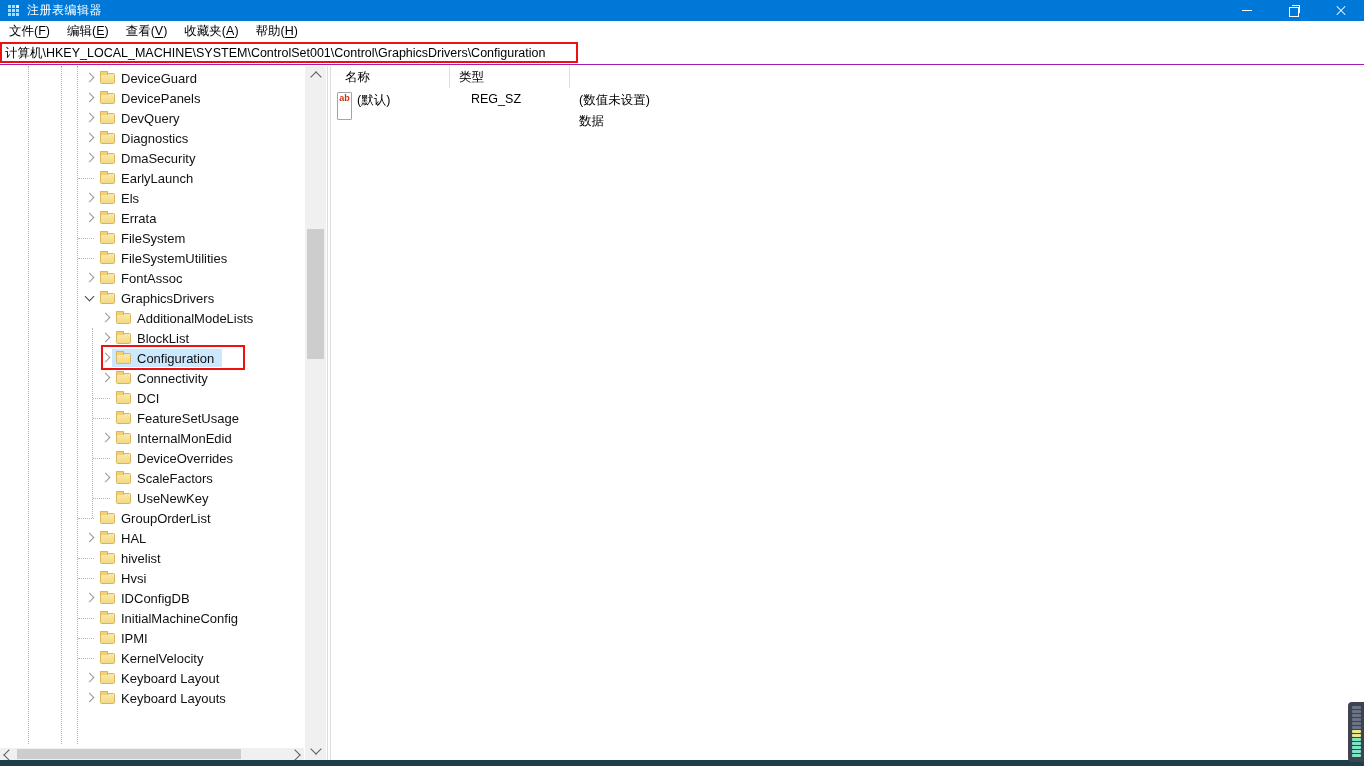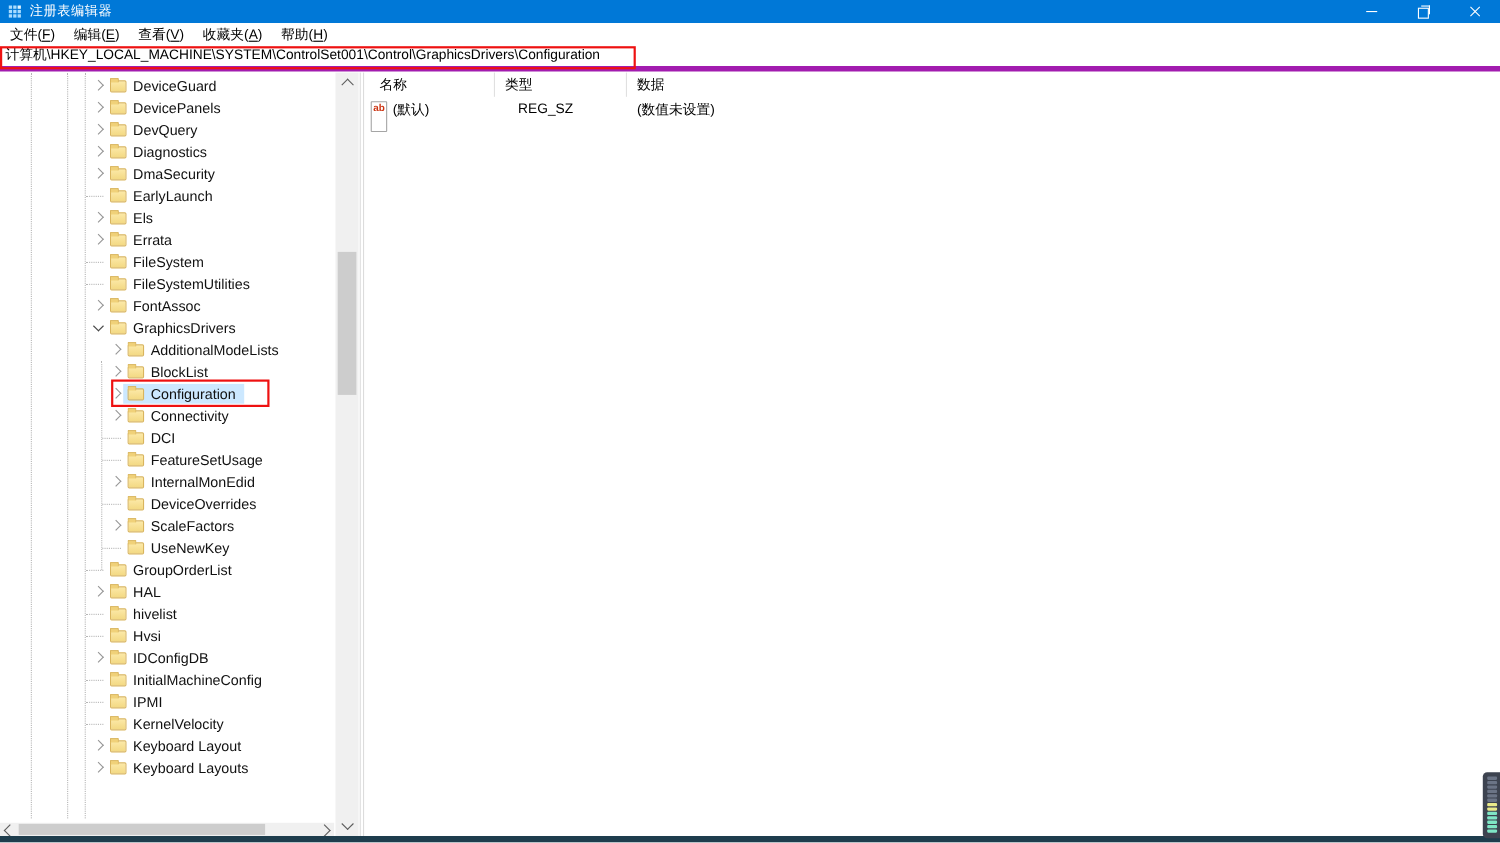--- a/index.html
+++ b/index.html
@@ -21,21 +21,21 @@
   .close-glyph::before, .close-glyph::after { content:""; position:absolute; left:0; top:5.5px; width:12px; height:1px; background:#fff; }
   .close-glyph::before { transform:rotate(45deg); }
   .close-glyph::after  { transform:rotate(-45deg); }
 
   
   .menubar { position:absolute; top:21px; left:0; width:100%; height:21px; background:#fff; display:flex; align-items:center; padding-left:9px; box-sizing:border-box; }
   .menu-item { font-size:12.5px; color:#000; margin-right:17px; white-space:nowrap; }
   .menu-key { text-decoration:underline; text-underline-offset:2px; }
 
   
-  .addressbar { position:absolute; top:42px; left:0; width:100%; height:23px; background:#fff; border-bottom:5px solid #a21caf; box-sizing:border-box; display:flex; align-items:flex-start; }
+  .addressbar { position:absolute; top:42px; left:0; width:100%; height:23px; background:#fff; border-bottom:1px solid #a21caf; box-sizing:border-box; display:flex; align-items:center; }
   .address-text { font-size:12.5px; color:#000; padding-left:5px; white-space:nowrap; }
   .address-annotation { position:absolute; left:0; top:0; width:578px; height:21px; border:2px solid #ee1111; box-sizing:border-box; pointer-events:none; }
 
   
   .main { position:absolute; top:66px; left:0; width:1364px; height:694px; background:#fff; }
 
   .tree-panel { position:absolute; left:0; top:0; width:304px; height:694px; background:#fff; overflow:hidden; }
   .tree-rows { position:absolute; left:0; top:2px; width:100%; height:680px; }
   .guide-v { position:absolute; top:0; height:678px; border-left:1px dotted #b5b5b5; }
   .gv1 { left:28px; } .gv2 { left:61px; } .gv3 { left:77px; }
@@ -72,21 +72,21 @@
   .hs-right { right:5px; top:3px; transform:rotate(-45deg); }
 
   .panel-sep { position:absolute; left:327px; top:0; width:4px; height:694px; background:#fff; border-left:1px solid #dcdcdc; border-right:1px solid #dcdcdc; box-sizing:border-box; }
 
   
   .list-panel { position:absolute; left:332px; top:0; width:1032px; height:694px; background:#fff; }
   .list-header { position:absolute; left:0; top:0; width:100%; height:22px; }
   .col-h { position:absolute; top:0; height:22px; line-height:23px; font-size:12.5px; color:#000; box-sizing:border-box; border-right:1px solid #e0e0e0; background:#fff; }
   .col0 { left:0;     width:118px; padding-left:13px; }
   .col1 { left:118px; width:120px; padding-left:9px;  }
-  .col2 { left:238px; width:330px; padding-left:9px; border-right:none; }
+  .col2 { left:238px; width:330px; padding-left:9px; border-right:none;margin-top:44px; }
   .list-row { position:absolute; left:0; top:24px; width:100%; height:19px; font-size:12.5px; color:#000; }
   .reg-icon { position:absolute; left:5px; top:2px; width:15px; height:28px; background:#fff; border:1px solid #a5a5a5; border-radius:1px; box-sizing:border-box; color:#cc3311; font-size:9px; font-weight:bold; text-align:center; line-height:11px; }
   .cell-name { position:absolute; left:25px;  top:2px; white-space:nowrap; }
   .cell-type { position:absolute; left:127px; top:2px; white-space:nowrap;margin-left:12px; }
   .cell-data { position:absolute; left:247px; top:2px; white-space:nowrap; }
 
   
   .bottom-strip { position:absolute; left:0; top:760px; width:1364px; height:6px; background:#1e3d4d; }
   .overlay-widget { position:absolute; left:1348px; top:702px; width:16px; height:60px; background:#3d4350; border-radius:4px 0 0 4px; display:flex; flex-direction:column; align-items:center; padding-top:4px; gap:1.5px; box-sizing:border-box; z-index:10; }
   .widget-bar { width:9px; height:2.5px; border-radius:1px; flex:none; }

